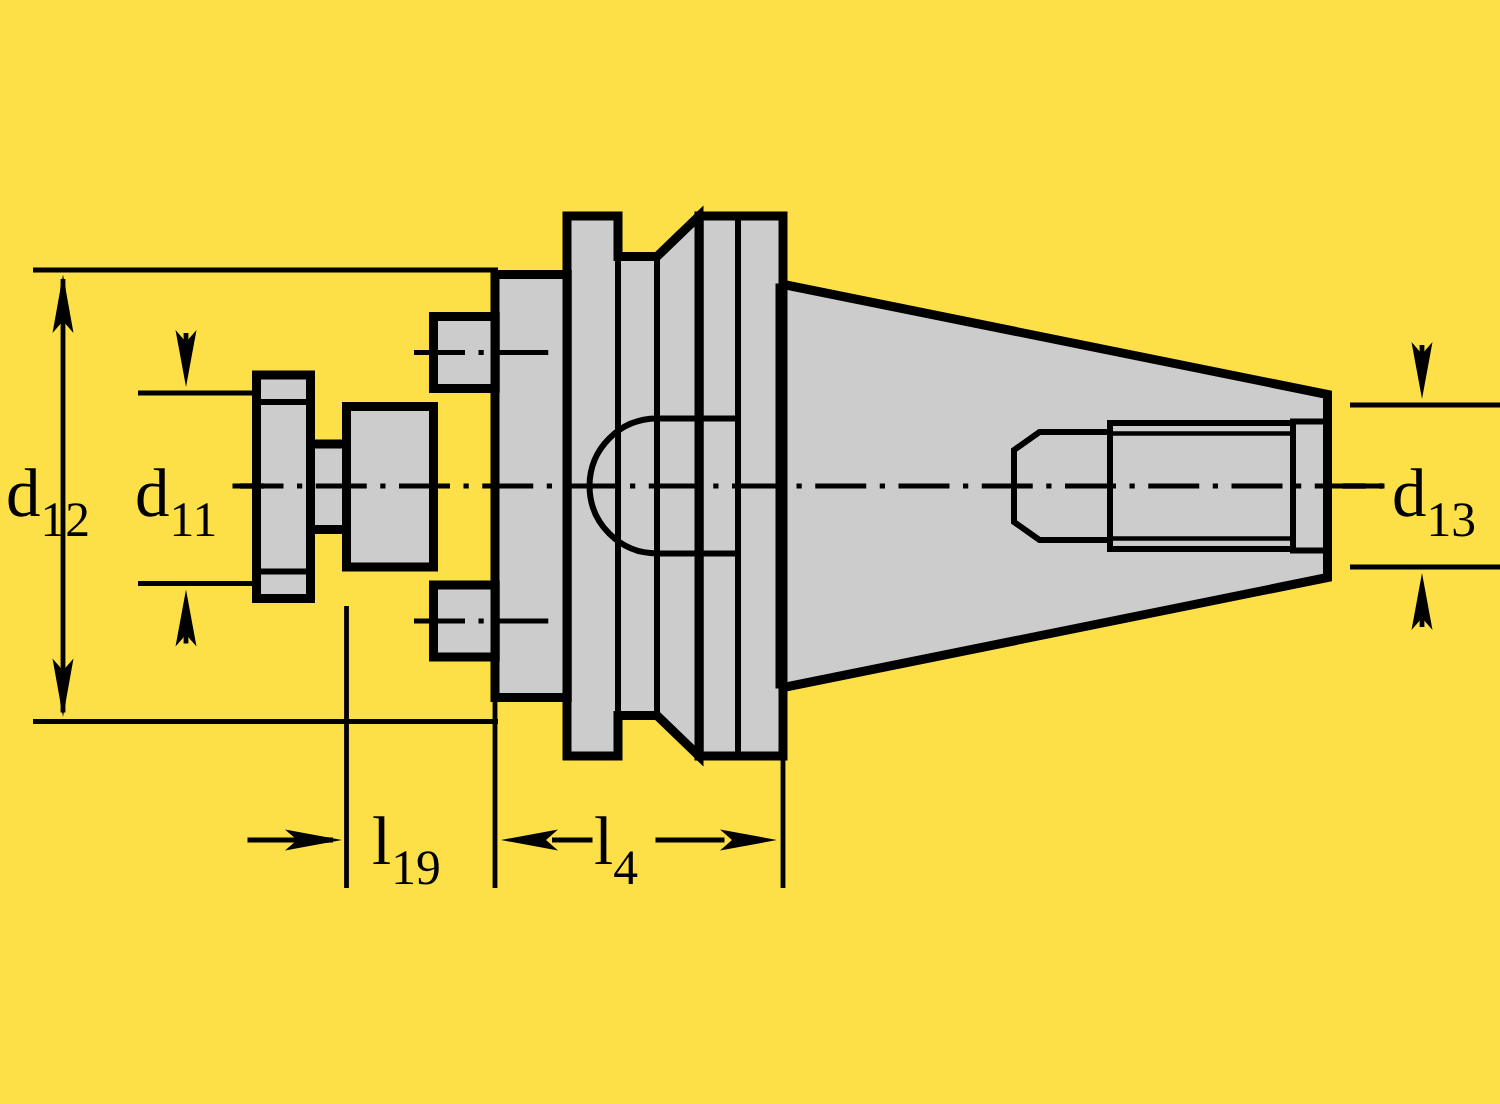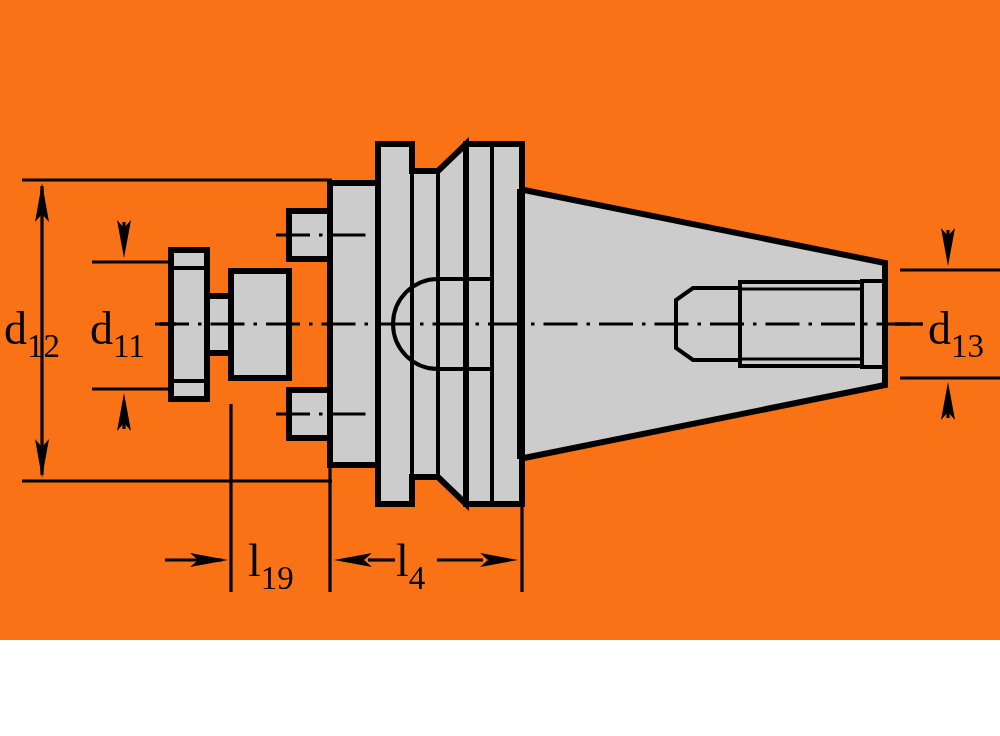--- a/index.html
+++ b/index.html
@@ -9,22 +9,22 @@
   }
   body {
     width: 1000px;
     height: 736px;
     font-family: "Liberation Serif", serif;
     overflow: hidden;
   }
   #drawing-root {
     position: relative;
     width: 1000px;
-    height: 640px;
-    background: #f97316;
+    height: 736px;
+    background: #fde047;
   }
   svg#technical-drawing {
     display: block;
     width: 1000px;
     height: 736px;
   }
   .part-fill {
     fill: #cccccc;
     stroke: #000000;
     stroke-width: 6;

